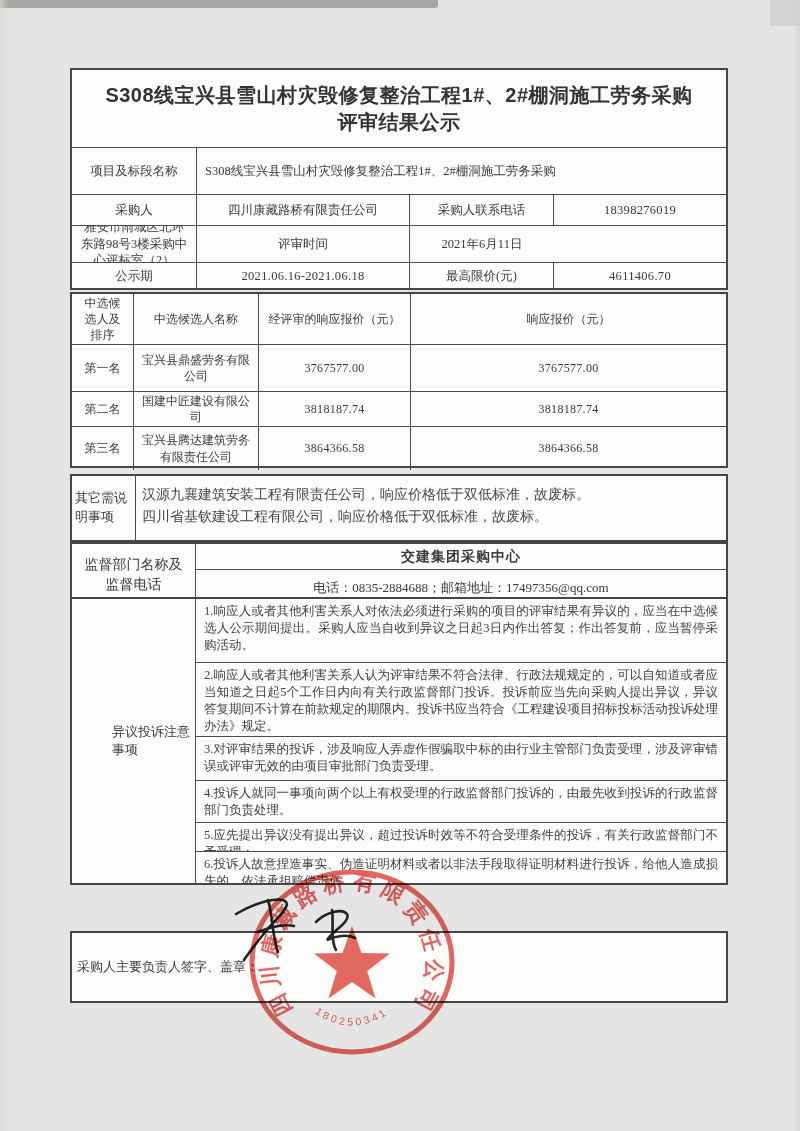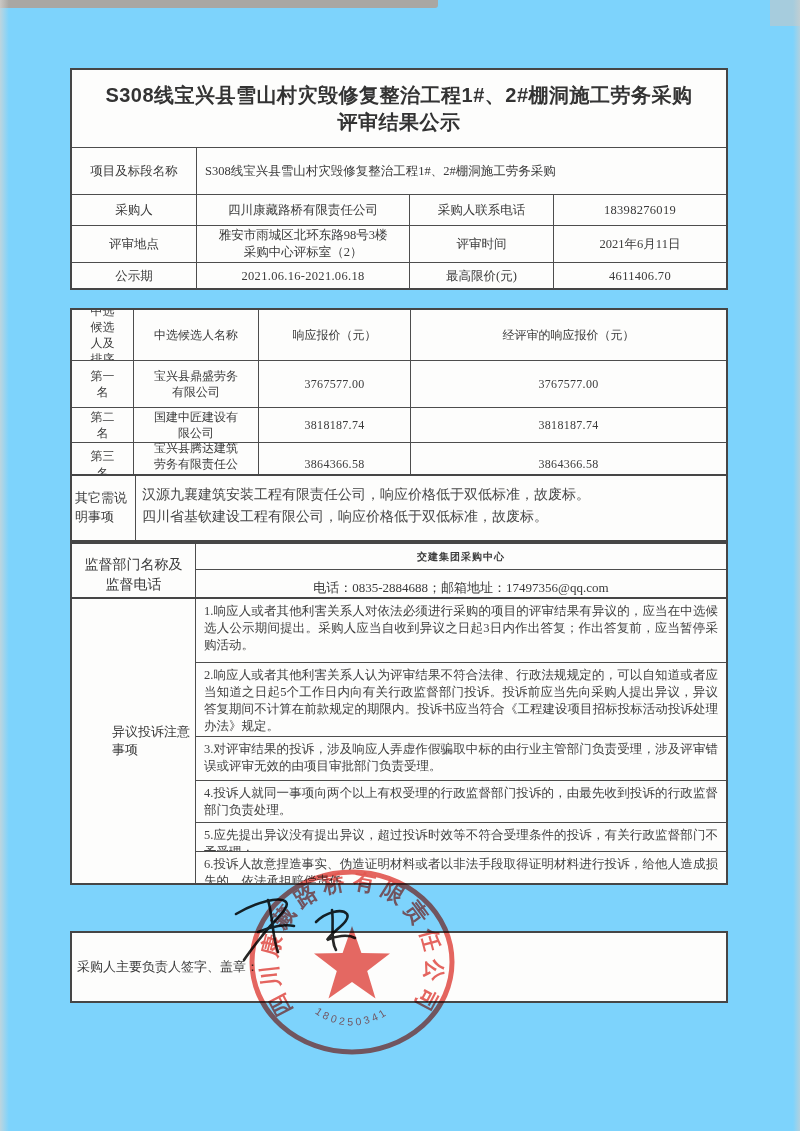--- a/index.html
+++ b/index.html
@@ -1,61 +1,61 @@
 <!DOCTYPE html>
 <html><head>
 <meta charset="utf-8">
 <style>
   * { margin: 0; padding: 0; box-sizing: border-box; }
   html, body { width: 800px; background: #ffffff; }
   body { font-family: "Liberation Serif", serif; color: #3a3a3a; }
-  .page { position: relative; width: 800px; height: 1131px; background: #7dd3fc; overflow: hidden; }
+  .page { position: relative; width: 800px; height: 1131px; background: #e5e5e5; overflow: hidden; }
 
   
   .scan-top { position: absolute; top: 0; left: 0; width: 438px; height: 8px; background: #a9a7a3; border-radius: 0 0 3px 0; }
   .scan-top-right { position: absolute; top: 0; right: 0; width: 30px; height: 26px; background: #c9c7c3; opacity: .55; }
   .scan-left { position: absolute; top: 0; left: 0; width: 9px; height: 100%; background: linear-gradient(to right, #d8d6d2, rgba(255,255,255,0)); opacity: .7; }
   .scan-right { position: absolute; top: 0; right: 0; width: 7px; height: 100%; background: linear-gradient(to left, #d2d0cc, rgba(255,255,255,0)); opacity: .6; }
 
   .sec { position: absolute; left: 70px; width: 658px; border: 2px solid #464646; background: #fdfdfc; }
   .cell { border-right: 1.5px solid #4d4d4d; display: flex; align-items: center; justify-content: center;
-          text-align: center; font-size: 12.5px; line-height: 1.35; padding: 2px 16px; overflow: hidden; }
+          text-align: center; font-size: 12.5px; line-height: 1.35; padding: 2px 8px; overflow: hidden; }
   .cell:last-child { border-right: none; }
   .cell.left { justify-content: flex-start; text-align: left; padding-left: 8px; }
   .row { display: grid; border-bottom: 1.5px solid #4d4d4d; }
   .row:last-child { border-bottom: none; }
 
   
   .sec-a { top: 68px; height: 222px; }
   .title-cell { height: 78px; border-bottom: 1.5px solid #4d4d4d; display: flex; flex-direction: column;
                 justify-content: center; align-items: center; font-family: "Liberation Sans", sans-serif;
                 font-weight: bold; font-size: 20px; line-height: 27px; color: #333; letter-spacing: .5px; }
   .row-a1 { grid-template-columns: 125px 1fr; height: 47px; }
   .row-a4 { grid-template-columns: 125px 213px 144px 1fr; }
   .row-a2 { height: 31px; } .row-a3 { height: 37px; } .row-a5 { height: 26px; }
 
   
-  .sec-b { top: 308px; height: 176px; }
+  .sec-b { top: 292px; height: 176px; }
   .row-b { grid-template-columns: 62px 125px 152px 1fr; }
   .row-bh { height: 51px; } .row-b1 { height: 47px; } .row-b2 { height: 35px; } .row-b3 { height: 43px; }
   .row-b .cell { font-size: 12px; word-break: break-all; }
   .num { letter-spacing: .3px; }
 
   
   .sec-c { top: 474px; height: 68px; display: grid; grid-template-columns: 64px 1fr; }
   .sec-c .label-narrow { border-right: 1.5px solid #4d4d4d; display: flex; align-items: center; justify-content: center;
                          text-align: left; font-size: 13px; line-height: 1.45; padding: 2px 3px; word-break: break-all; }
   .notes-body { padding: 8px 6px 4px 6px; font-size: 14px; line-height: 1.55; color: #454545; }
 
   
   .sec-d { top: 542px; height: 65px; display: grid; grid-template-columns: 124px 1fr; grid-template-rows: 26px 1fr; }
   .sec-d .label-big { grid-row: 1 / 3; border-right: 1.5px solid #4d4d4d; display: flex; align-items: center;
                       justify-content: center; text-align: center; font-size: 14px; line-height: 1.4; padding: 2px 6px; }
   .sup-name { border-bottom: 1.5px solid #4d4d4d; display: flex; align-items: center; justify-content: center;
-              font-size: 10px; font-weight: bold; letter-spacing: 1px; }
+              font-size: 14px; font-weight: bold; letter-spacing: 1px; }
   .sup-contact { display: flex; align-items: center; justify-content: center; font-size: 13px; }
 
   
   .sec-e { top: 597px; height: 288px; display: grid; grid-template-columns: 124px 1fr;
            grid-template-rows: 64px 74px 44px 42px 29px 1fr; }
   .sec-e .label-obj { grid-row: 1 / 7; border-right: 1.5px solid #4d4d4d; display: flex; align-items: center;
                       justify-content: center; font-size: 13px; margin-left: 40px; }
   .obj-item { border-bottom: 1.5px solid #4d4d4d; padding: 4px 8px 2px 8px; font-size: 12.5px;
               line-height: 17px; text-align: justify; overflow: hidden; color: #404040; }
   .obj-item.last { border-bottom: none; }
@@ -86,39 +86,38 @@
       <div class="cell">项目及标段名称</div>
       <div class="cell left">S308线宝兴县雪山村灾毁修复整治工程1#、2#棚洞施工劳务采购</div>
     </div>
     <div class="row row-a4 row-a2">
       <div class="cell">采购人</div>
       <div class="cell">四川康藏路桥有限责任公司</div>
       <div class="cell">采购人联系电话</div>
       <div class="cell num">18398276019</div>
     </div>
     <div class="row row-a4 row-a3">
-      <div class="cell">评审地点</div>
       <div class="cell">雅安市雨城区北环东路98号3楼采购中心评标室（2）</div>
       <div class="cell">评审时间</div>
       <div class="cell">2021年6月11日</div>
     </div>
     <div class="row row-a4 row-a5">
       <div class="cell">公示期</div>
       <div class="cell num">2021.06.16-2021.06.18</div>
       <div class="cell">最高限价(元)</div>
       <div class="cell num">4611406.70</div>
     </div>
   </div>
 
   <div class="sec sec-b">
     <div class="row row-b row-bh">
       <div class="cell">中选候选人及排序</div>
       <div class="cell">中选候选人名称</div>
+      <div class="cell">经评审的响应报价（元）</div>
       <div class="cell">响应报价（元）</div>
-      <div class="cell">经评审的响应报价（元）</div>
     </div>
     <div class="row row-b row-b1">
       <div class="cell">第一名</div>
       <div class="cell">宝兴县鼎盛劳务有限公司</div>
       <div class="cell num">3767577.00</div>
       <div class="cell num">3767577.00</div>
     </div>
     <div class="row row-b row-b2">
       <div class="cell">第二名</div>
       <div class="cell">国建中匠建设有限公司</div>

